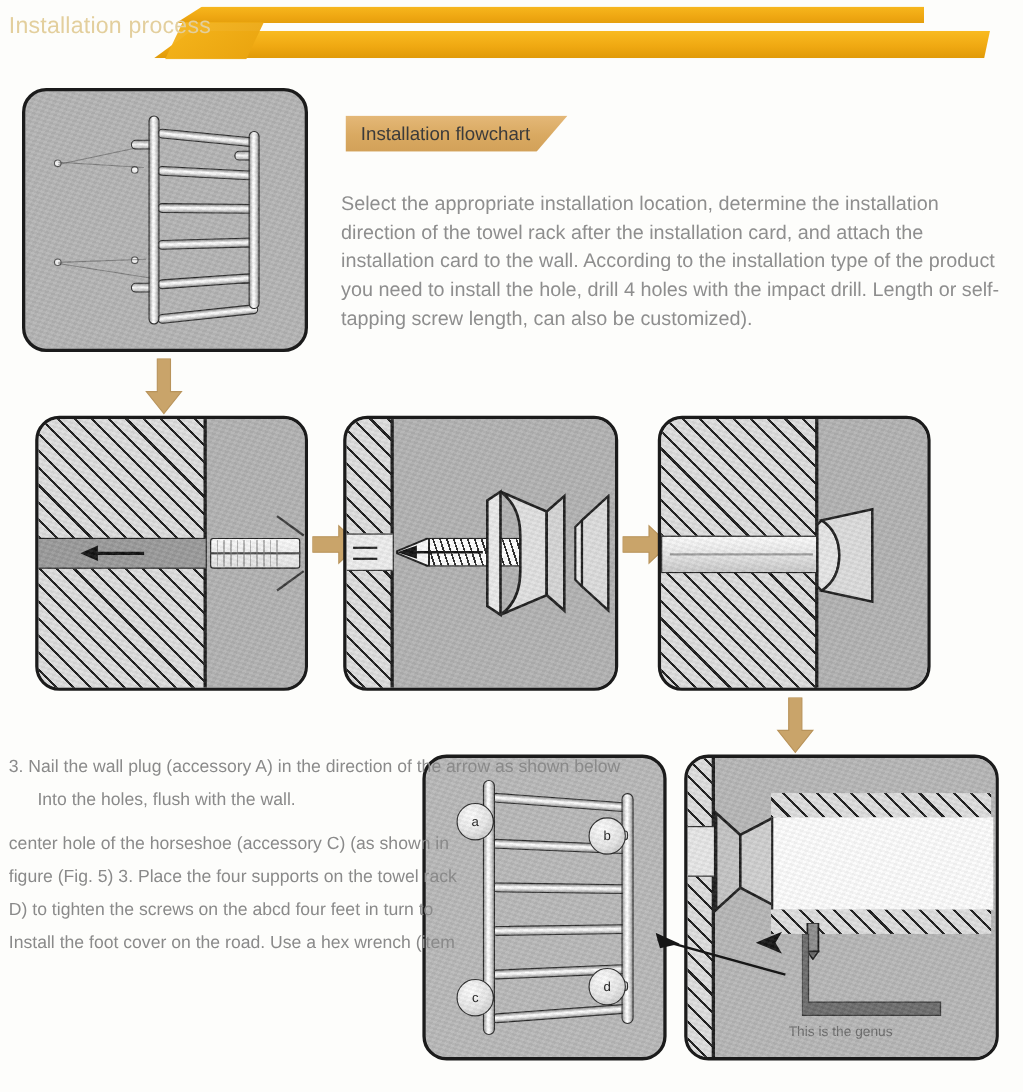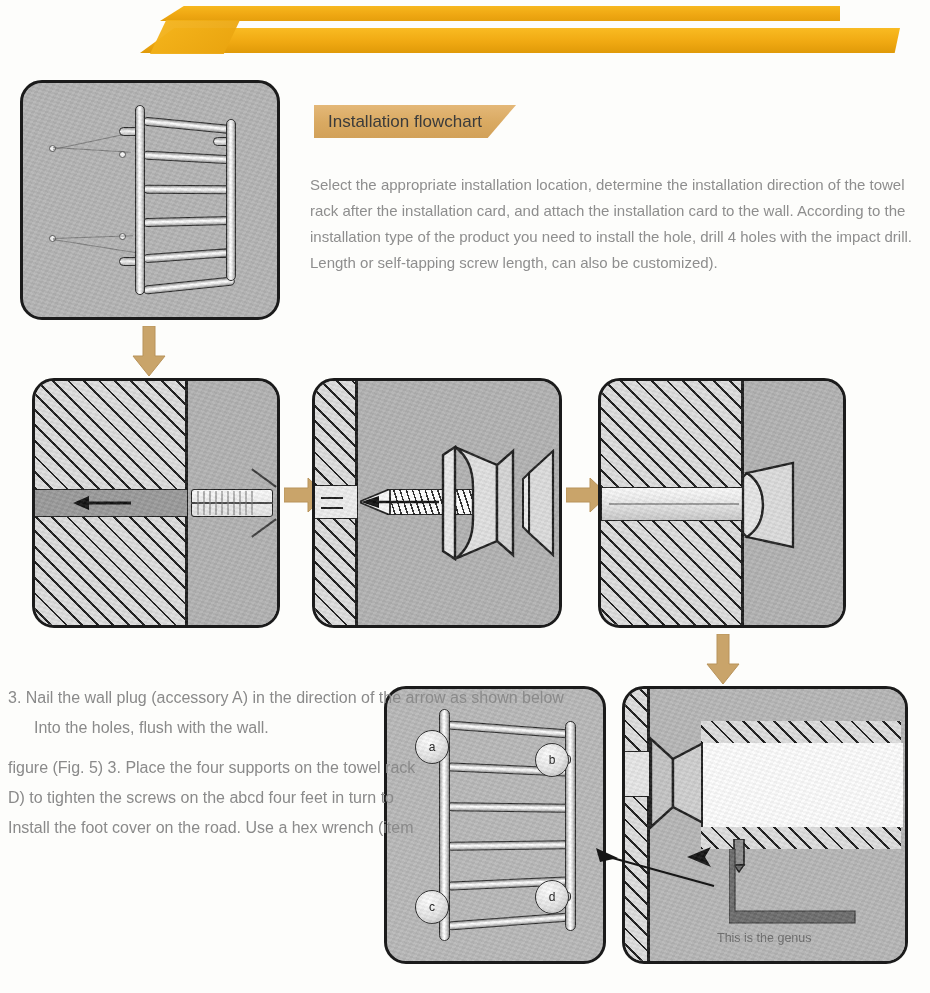--- a/index.html
+++ b/index.html
@@ -72,21 +72,21 @@
     color: #3b3b3b;
     white-space: nowrap;
   }
 
   
   .intro-text {
     position: absolute;
     left: 310px;
     top: 172px;
     width: 614px;
-    font-size: 15px;
+    font-size: 18px;
     line-height: 26px;
     color: #8e8e8e;
   }
 
   
   .panel {
     position: absolute;
     border: 3px solid #1b1b1b;
     border-radius: 22px;
     background: #b8b8b8;
@@ -250,20 +250,21 @@
   }
 </style>
 </head>
 <body>
 
 <div id="page">
 
   <div class="ribbon-top"></div>
   <div class="ribbon-main"></div>
   <div class="ribbon-fold"></div>
+  <div class="page-heading">Installation process</div>
 
   <div class="flow-badge">
     <span>Installation flowchart</span>
   </div>
   <div class="intro-text">Select the appropriate installation location, determine the installation direction of the towel rack after the installation card, and attach the installation card to the wall. According to the installation type of the product you need to install the hole, drill 4 holes with the impact drill. Length or self-tapping screw length, can also be customized).</div>
 
   <div class="panel" style="left:20px; top:80px; width:260px; height:240px; background:#b4b4b4;">
     <div class="panel-inner">
 
       <div class="mount-dot" style="left:26px; top:62px;"></div>
@@ -491,18 +492,19 @@
 
       <div class="panel-caption" style="left:92px; top:242px;">This is the genus</div>
     </div>
     <div class="grain"></div>
   </div>
 
   <div class="steps-text">
     <div>3. Nail the wall plug (accessory A) in the direction of the arrow as shown below</div>
     <div class="indent">Into the holes, flush with the wall.</div>
     <div class="gap"></div>
+    <div>center hole of the horseshoe (accessory C) (as shown in</div>
     <div>figure (Fig. 5) 3. Place the four supports on the towel rack</div>
     <div> D) to tighten the screws on the abcd four feet in turn to</div>
     <div>Install the foot cover on the road. Use a hex wrench (item</div>
   </div>
 
 </div>
 
 </body></html>

